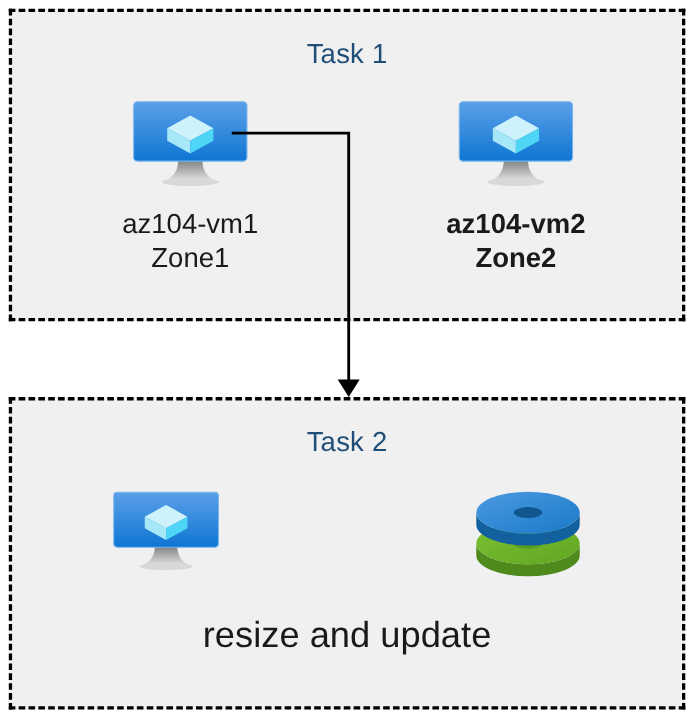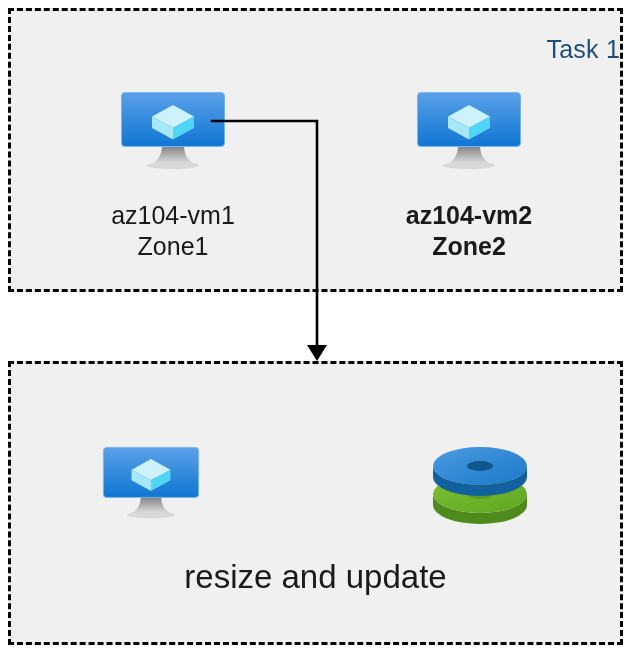--- a/index.html
+++ b/index.html
@@ -27,21 +27,21 @@
     background: #f0f0f0;
     border: 3px dashed #000000;
   }
   #task1-box { left: 8px;  top: 8px;   width: 615px; height: 284px; }
   #task2-box { left: 8px;  top: 361px; width: 615px; height: 284px; }
 
   .task-title {
     position: absolute;
     left: 0;
     width: 100%;
-    text-align: right;
+    text-align: center;
     color: #1f4e79;
     font-size: 25px;
     font-family: "Liberation Sans", sans-serif;
     letter-spacing: .2px;
     line-height: 1;
     white-space: pre;
   }
   #task1-title { top: 26px; }
   #task2-title { top: 26px; }
 
@@ -57,21 +57,21 @@
     white-space: pre-line;
     font-family: "Liberation Sans", sans-serif;
   }
 
   #node-vm1 { left: 46px;  top: 80px; width: 232px; }
   #node-vm2 { left: 342px; top: 80px; width: 232px; font-weight: bold; }
 
   .vm-icon-wrap { display: block; margin: 0 auto; }
 
   #node-vm1 .node-label,
-  #node-vm2 .node-label { margin-top: 23px; }
+  #node-vm2 .node-label { margin-top: 11px; }
 
   
   #task2-icons {
     position: absolute;
     left: 0;
     top: 80px;
     width: 100%;
     display: flex;
     justify-content: center;
     align-items: center;
@@ -158,20 +158,21 @@
         </svg>
       </span>
       <div class="node-label">az104-vm2
 Zone2</div>
     </div>
 
   </div>
 
   <div class="task-box" id="task2-box">
 
+    <div class="task-title" id="task2-title">Task 2</div>
 
     <div id="task2-icons">
 
       <span class="vm-icon-wrap">
         <svg width="98" height="78" viewBox="0 0 106 82" xmlns="http://www.w3.org/2000/svg">
           <defs>
             <linearGradient id="scr3" x1="0" y1="0" x2="0" y2="1">
               <stop offset="0" stop-color="#5ba0e8"></stop>
               <stop offset="1" stop-color="#0f76d3"></stop>
             </linearGradient>

